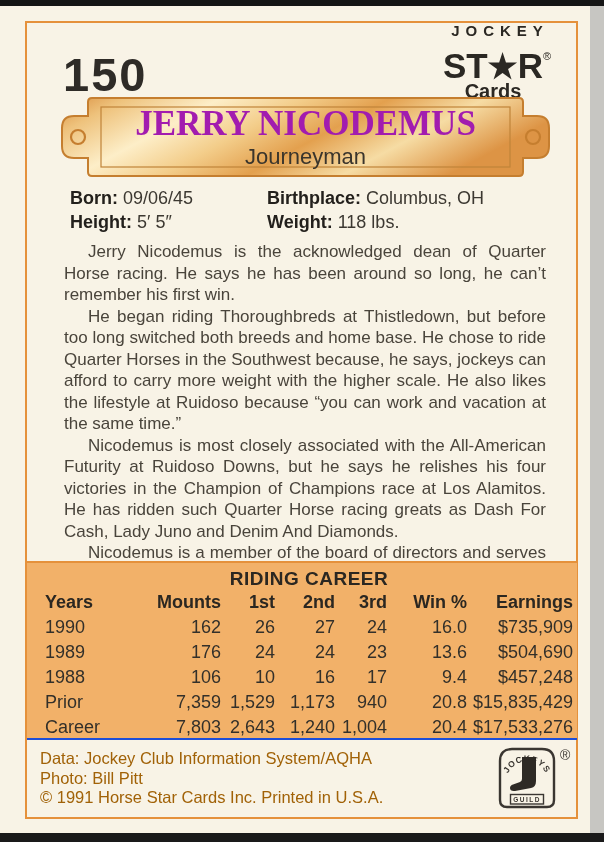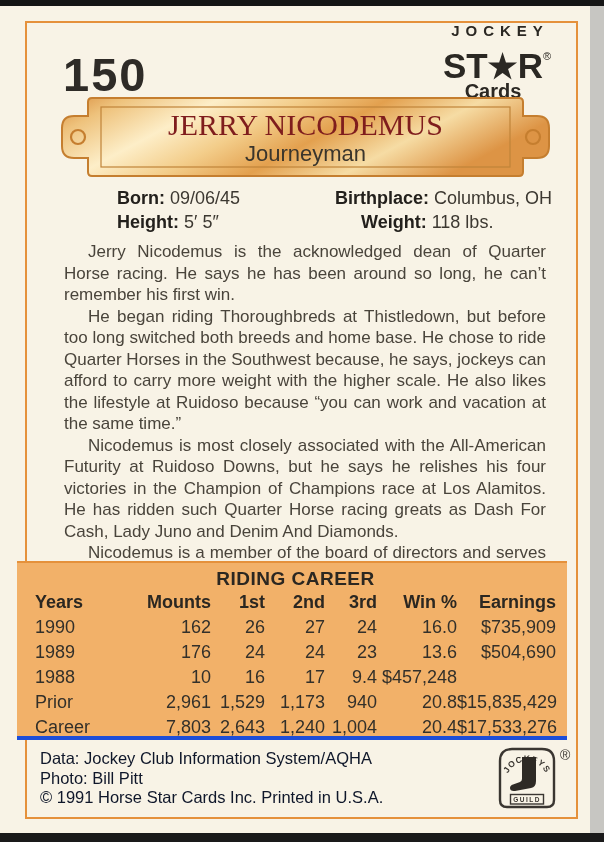--- a/index.html
+++ b/index.html
@@ -18,47 +18,47 @@
   .brand-top{font-size:15px;font-weight:700;letter-spacing:6px;padding-left:6px;}
   .brand-mid{font-size:35px;font-weight:900;letter-spacing:0px;margin-top:10px;white-space:nowrap;}
   .brand-star{font-size:0.96em;}
   .brand-reg{font-size:11px;vertical-align:18px;font-weight:400;}
   .brand-cards{font-size:20px;font-weight:700;padding-right:8px;margin-top:-3px;}
 
   .banner{position:absolute;left:57px;top:95px;width:497px;height:84px;}
   .banner svg{position:absolute;left:0;top:0;}
   .banner-text{position:absolute;left:40px;top:6px;width:417px;height:72px;display:flex;
                flex-direction:column;align-items:center;justify-content:center;}
-  .banner-name{font-family:"Liberation Serif",serif;font-weight:400;font-size:30px;
-               color:#7f1d1d;line-height:1.05;white-space:nowrap;}
+  .banner-name{font-family:"Liberation Serif",serif;font-weight:700;font-size:35px;
+               color:#a21caf;line-height:1.05;white-space:nowrap;}
   .banner-sub{font-size:22px;color:#3a352c;line-height:1.05;margin-top:2px;}
 
   .stats{position:absolute;left:70px;top:186px;width:482px;font-size:18px;line-height:24px;}
   .stats-row{display:flex;}
-  .stat-pair{white-space:nowrap;margin-left:47px;}
+  .stat-pair{white-space:nowrap;}
   .stat-pair.left{width:197px;}
   .stat-label{font-weight:700;color:#23201c;}
   .stat-value{color:#3c3831;}
 
   .bio{position:absolute;left:64px;top:241px;width:482px;font-size:17px;line-height:21.5px;
        color:#49443b;text-align:justify;}
   .bio p{margin:0;text-indent:24px;}
 
-  .career{position:absolute;left:17px;top:561px;width:550px;height:179px;background:#f2b169;
-          border-top:2px solid #e5913b;border-bottom:4px solid #1d4ed8;box-sizing:border-box;
-          padding:4px 11px 0 18px;color:#33302a;}
+  .career{position:absolute;left:27px;top:561px;width:550px;height:179px;background:#f2b169;
+          border-top:2px solid #e5913b;border-bottom:2px solid #1d4ed8;box-sizing:border-box;
+          padding:4px 4px 0 18px;color:#33302a;}
   .career-title{text-align:center;font-size:19px;font-weight:700;color:#2b2721;
                 letter-spacing:0.5px;line-height:23px;}
   .career-row{display:grid;grid-template-columns:64px 112px 54px 60px 52px 80px 1fr;
               font-size:18px;line-height:25px;}
   .career-row.head{font-weight:700;color:#2b2721;}
   .career-row span{text-align:right;}
   .career-row span:first-child{text-align:left;}
 
-  .footer{position:absolute;left:40px;top:749px;font-size:16.5px;line-height:19.5px;color:#0f172a;}
+  .footer{position:absolute;left:40px;top:749px;font-size:16.5px;line-height:19.5px;color:#a16207;}
 
   .guild{position:absolute;left:496px;top:746px;width:62px;height:64px;}
   .guild-reg{position:absolute;left:560px;top:747px;font-size:14px;color:#3a3631;}
 </style>
 </head>
 <body>
 
 <div class="stage">
 
   <div class="scan-strip scan-top"></div>
@@ -139,29 +139,30 @@
       <span>1989</span>
         <span>176</span>
         <span>24</span>
         <span>24</span>
         <span>23</span>
         <span>13.6</span>
         <span>$504,690</span>
     </div>
     <div class="career-row">
       <span>1988</span>
+        <span>106</span>
         <span>10</span>
         <span>16</span>
         <span>17</span>
         <span>9.4</span>
         <span>$457,248</span>
     </div>
     <div class="career-row">
       <span>Prior</span>
-        <span>2,961</span>
+        <span>7,359</span>
         <span>1,529</span>
         <span>1,173</span>
         <span>940</span>
         <span>20.8</span>
         <span>$15,835,429</span>
     </div>
     <div class="career-row">
       <span>Career</span>
         <span>7,803</span>
         <span>2,643</span>

